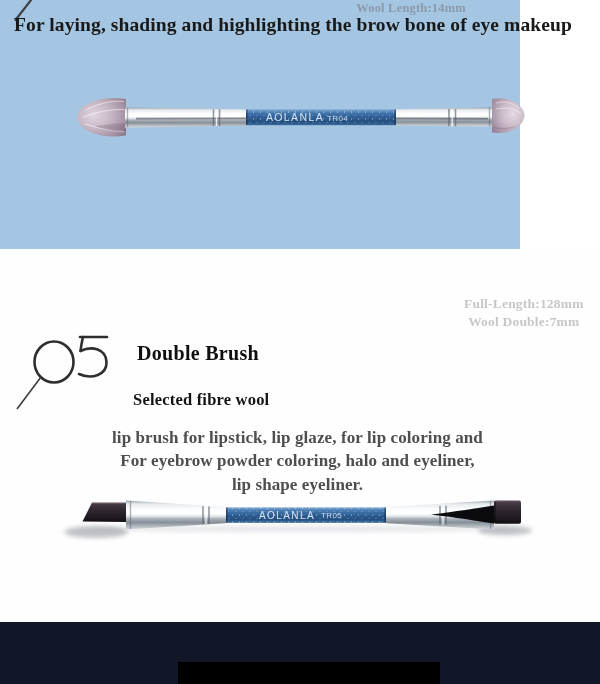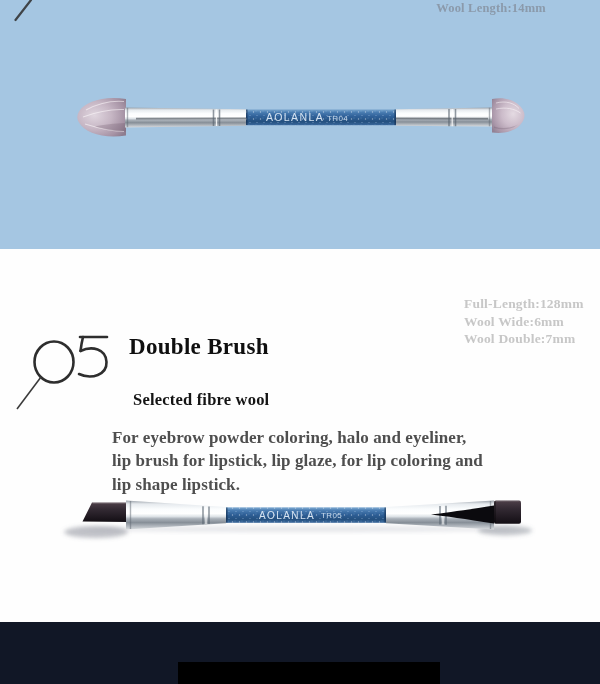--- a/index.html
+++ b/index.html
@@ -1,45 +1,45 @@
 <!DOCTYPE html>
 <html><head>
 <meta charset="utf-8">
 <style>
   html,body{margin:0;padding:0;}
   body{
     width:600px;height:684px;position:relative;overflow:hidden;
     font-family:"Liberation Serif",serif;background:#ffffff;
   }
-  .top-section{position:absolute;top:0;left:0;width:600px;height:249px;background:#a5c6e2;}
+  .top-section{position:absolute;top:0;left:0;width:520px;height:249px;background:#a5c6e2;}
   .slash-top-left{position:absolute;top:0;left:0;}
   .wool-length-top{
     position:absolute;top:1px;right:54px;
     font-size:12.5px;font-weight:bold;color:#8b9aab;letter-spacing:.2px;
   }
   .headline{
     position:absolute;top:14px;left:0;width:600px;margin:0;
     text-align:center;padding-right:14px;box-sizing:border-box;
     font-size:19.5px;font-weight:bold;color:#191919;white-space:nowrap;letter-spacing:.1px;
   }
   .brush1-svg{position:absolute;top:82px;left:0;}
 
-  .mid-section{position:absolute;top:249px;left:0;width:600px;height:373px;background:#fefefe;}
+  .mid-section{position:absolute;top:249px;left:0;width:600px;height:373px;background:#fefefe;text-align:center;}
   .specs{
     position:absolute;top:46px;left:464px;
     font-size:13.5px;font-weight:bold;color:#c7c7c7;line-height:17.5px;letter-spacing:.2px;
   }
   .index-graphic{position:absolute;top:81px;left:8px;}
   .index-hidden{
     position:absolute;top:85px;left:26px;font-size:58px;color:transparent;
     font-family:"Liberation Sans",sans-serif;user-select:none;
   }
   .product-title{
-    position:absolute;top:85px;left:129px;margin:0;
-    font-size:23px;font-weight:bold;color:#0f0f0f;letter-spacing:.3px;
+    position:absolute;top:85px;left:129px;margin:8px;
+    font-size:20px;font-weight:bold;color:#0f0f0f;letter-spacing:.3px;
   }
   .product-subtitle{
     position:absolute;top:137px;left:129px;margin:4px;
     font-size:16.5px;font-weight:bold;color:#141414;letter-spacing:.2px;
   }
   .description{
     position:absolute;top:177px;left:112px;
     font-size:17px;font-weight:bold;color:#4e4e4e;line-height:23.4px;letter-spacing:.1px;
   }
   .brush2-svg{position:absolute;top:236px;left:0;}
@@ -55,20 +55,21 @@
 
 <div class="page">
 
   <section class="top-section">
     <svg class="slash-top-left" width="44" height="24">
       <line x1="31" y1="0" x2="15.5" y2="20" stroke="#3f4347" stroke-width="2.2" stroke-linecap="round"></line>
     </svg>
 
     <div class="wool-length-top">Wool Length:14mm</div>
 
+    <h1 class="headline">For laying, shading and highlighting the brow bone of eye makeup</h1>
 
     <svg class="brush1-svg" width="600" height="72" viewBox="0 0 600 72">
       <defs>
         <linearGradient id="metal1" x1="0" y1="0" x2="0" y2="1">
           <stop offset="0" stop-color="#9aa1a9"></stop>
             <stop offset="0.12" stop-color="#e6eaee"></stop>
           <stop offset="0.3" stop-color="#fbfdfe"></stop>
             <stop offset="0.45" stop-color="#ffffff"></stop>
           <stop offset="0.55" stop-color="#dfe4e8"></stop>
             <stop offset="0.63" stop-color="#aab1b9"></stop>
@@ -127,40 +128,39 @@
       <path d="M 492 17 C 507 14 518.5 20 523 28 Q 526 33.5 523 39 C 518.5 47.5 507 52.5 492 50.5 Z" fill="url(#fluffR)"></path>
       <path d="M 496 21 C 506 18.5 514 21 519 26.5 M 496 27 C 506 25 514 26.5 520.5 31" stroke="rgba(255,251,253,0.5)" stroke-width="1" fill="none"></path>
       <path d="M 494 46 C 504 48.5 512 47.5 518 42.5 C 510 46.5 502 47 494 44.5 Z" fill="rgba(90,70,88,0.22)"></path>
     </svg>
   </section>
 
   <section class="mid-section">
 
     <div class="specs">
       <div>Full-Length:128mm</div>
-      <div>Wool Wide:6mm</div>
       <div>Wool Double:7mm</div>
     </div>
 
     <svg class="index-graphic" width="130" height="85" viewBox="0 0 130 85">
       <ellipse cx="46" cy="32" rx="19.5" ry="20.5" fill="none" stroke="#2e2e2e" stroke-width="2.6"></ellipse>
       <path d="M 72 7 L 99 7" fill="none" stroke="#2e2e2e" stroke-width="2.6" stroke-linecap="round"></path>
       <path d="M 75 7 C 73.5 13 73 17 72.5 21" fill="none" stroke="#2e2e2e" stroke-width="2.6" stroke-linecap="round"></path>
       <path d="M 72.5 21 C 84 15.5 98 19 98.5 32 C 99 44.5 84 50 71 44" fill="none" stroke="#2e2e2e" stroke-width="2.6" stroke-linecap="round"></path>
       <line x1="33" y1="47" x2="9" y2="79" stroke="#3a3a3a" stroke-width="1.6"></line>
     </svg>
     <span class="index-hidden">05</span>
 
     <h2 class="product-title">Double Brush</h2>
     <h3 class="product-subtitle">Selected fibre wool</h3>
 
     <div class="description">
+      <div>lip brush for lipstick, lip glaze, for lip coloring and</div>
       <div>For eyebrow powder coloring, halo and eyeliner,</div>
-      <div>lip brush for lipstick, lip glaze, for lip coloring and</div>
-      <div>lip shape lipstick.</div>
+      <div>lip shape eyeliner.</div>
     </div>
 
     <svg class="brush2-svg" width="600" height="72" viewBox="0 0 600 72">
       <defs>
         <linearGradient id="metal2" x1="0" y1="0" x2="0" y2="1">
           <stop offset="0" stop-color="#9aa1a9"></stop>
             <stop offset="0.12" stop-color="#e6eaee"></stop>
           <stop offset="0.3" stop-color="#fbfdfe"></stop>
             <stop offset="0.45" stop-color="#ffffff"></stop>
           <stop offset="0.55" stop-color="#dfe4e8"></stop>

